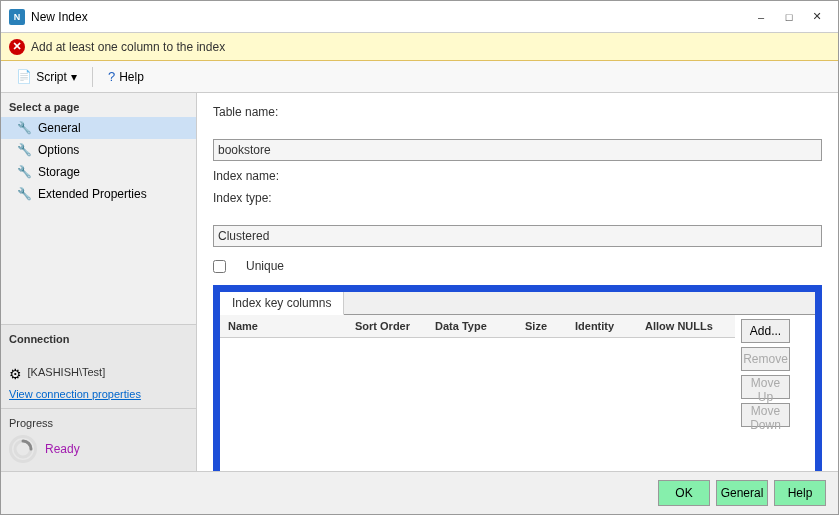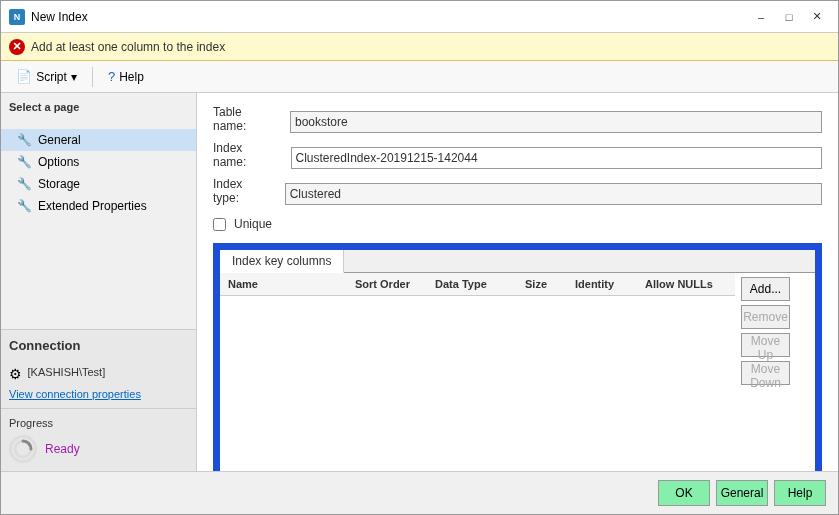--- a/index.html
+++ b/index.html
@@ -129,21 +129,21 @@
       background: #f0f0f0;
       border-right: 1px solid #ccc;
       display: flex;
       flex-direction: column;
       flex-shrink: 0;
     }
     .sidebar-section-title {
       font-size: 11px;
       font-weight: bold;
       color: #333;
-      padding: 8px 8px 16px 8px;
+      padding: 8px 8px 4px 8px;
     }
     .sidebar-item {
       display: flex;
       align-items: center;
       gap: 6px;
       padding: 4px 8px 4px 16px;
       cursor: pointer;
       font-size: 12px;
       color: #000;
     }
@@ -152,24 +152,24 @@
       font-size: 12px;
       color: #2060a0;
     }
 
     .connection-section {
       border-top: 1px solid #ccc;
       padding: 8px;
       background: #e8e8e8;
     }
     .connection-title {
-      font-size: 13px;
+      font-size: 11px;
       font-weight: bold;
       color: #333;
-      margin-bottom: 12px;
+      margin-bottom: 20px;
     }
     .connection-row {
       display: flex;
       align-items: flex-start;
       gap: 6px;
       margin-bottom: 4px;
     }
     .connection-icon {
       font-size: 14px;
       margin-top: 1px;
@@ -222,44 +222,43 @@
       flex: 1;
       background: #fff;
       padding: 12px 16px;
       overflow-y: auto;
       display: flex;
       flex-direction: column;
       gap: 8px;
     }
     .field-group {
       display: flex;
-      flex-direction: row;
+      flex-direction: column;
       gap: 20px;
-      align-items: flex-end;
     }
     .field-label {
       font-size: 12px;
       color: #333;
     }
     .field-input {
       width: 100%;
       height: 22px;
       border: 1px solid #999;
       padding: 10px 4px;
       font-size: 12px;
       background: #fff;
       color: #333;
     }
     .field-input:read-only {
       background: #f5f5f5;
     }
     .checkbox-row {
       display: flex;
       align-items: center;
-      gap: 8px;
+      gap: 20px;
       padding: 4px 0;
     }
     .checkbox-input {
       width: 13px;
       height: 13px;
       cursor: pointer;
     }
     .checkbox-label {
       font-size: 12px;
       color: #333;
@@ -442,21 +441,20 @@
 
     <div class="form-area">
 
       <div class="field-group">
         <label class="field-label">Table name:</label>
         <input class="field-input" type="text" readonly="" value="bookstore" style="">
       </div>
 
       <div class="field-group">
         <label class="field-label">Index name:</label>
-        <input class="field-input" type="text" value="ClusteredIndex-20191215-142044" style="">
       </div>
 
       <div class="field-group">
         <label class="field-label">Index type:</label>
         <input class="field-input" type="text" readonly="" value="Clustered" style="">
       </div>
 
       <div class="checkbox-row">
         <input class="checkbox-input" type="checkbox" id="unique-cb" style="">
         <label class="checkbox-label" for="unique-cb">Unique</label>

